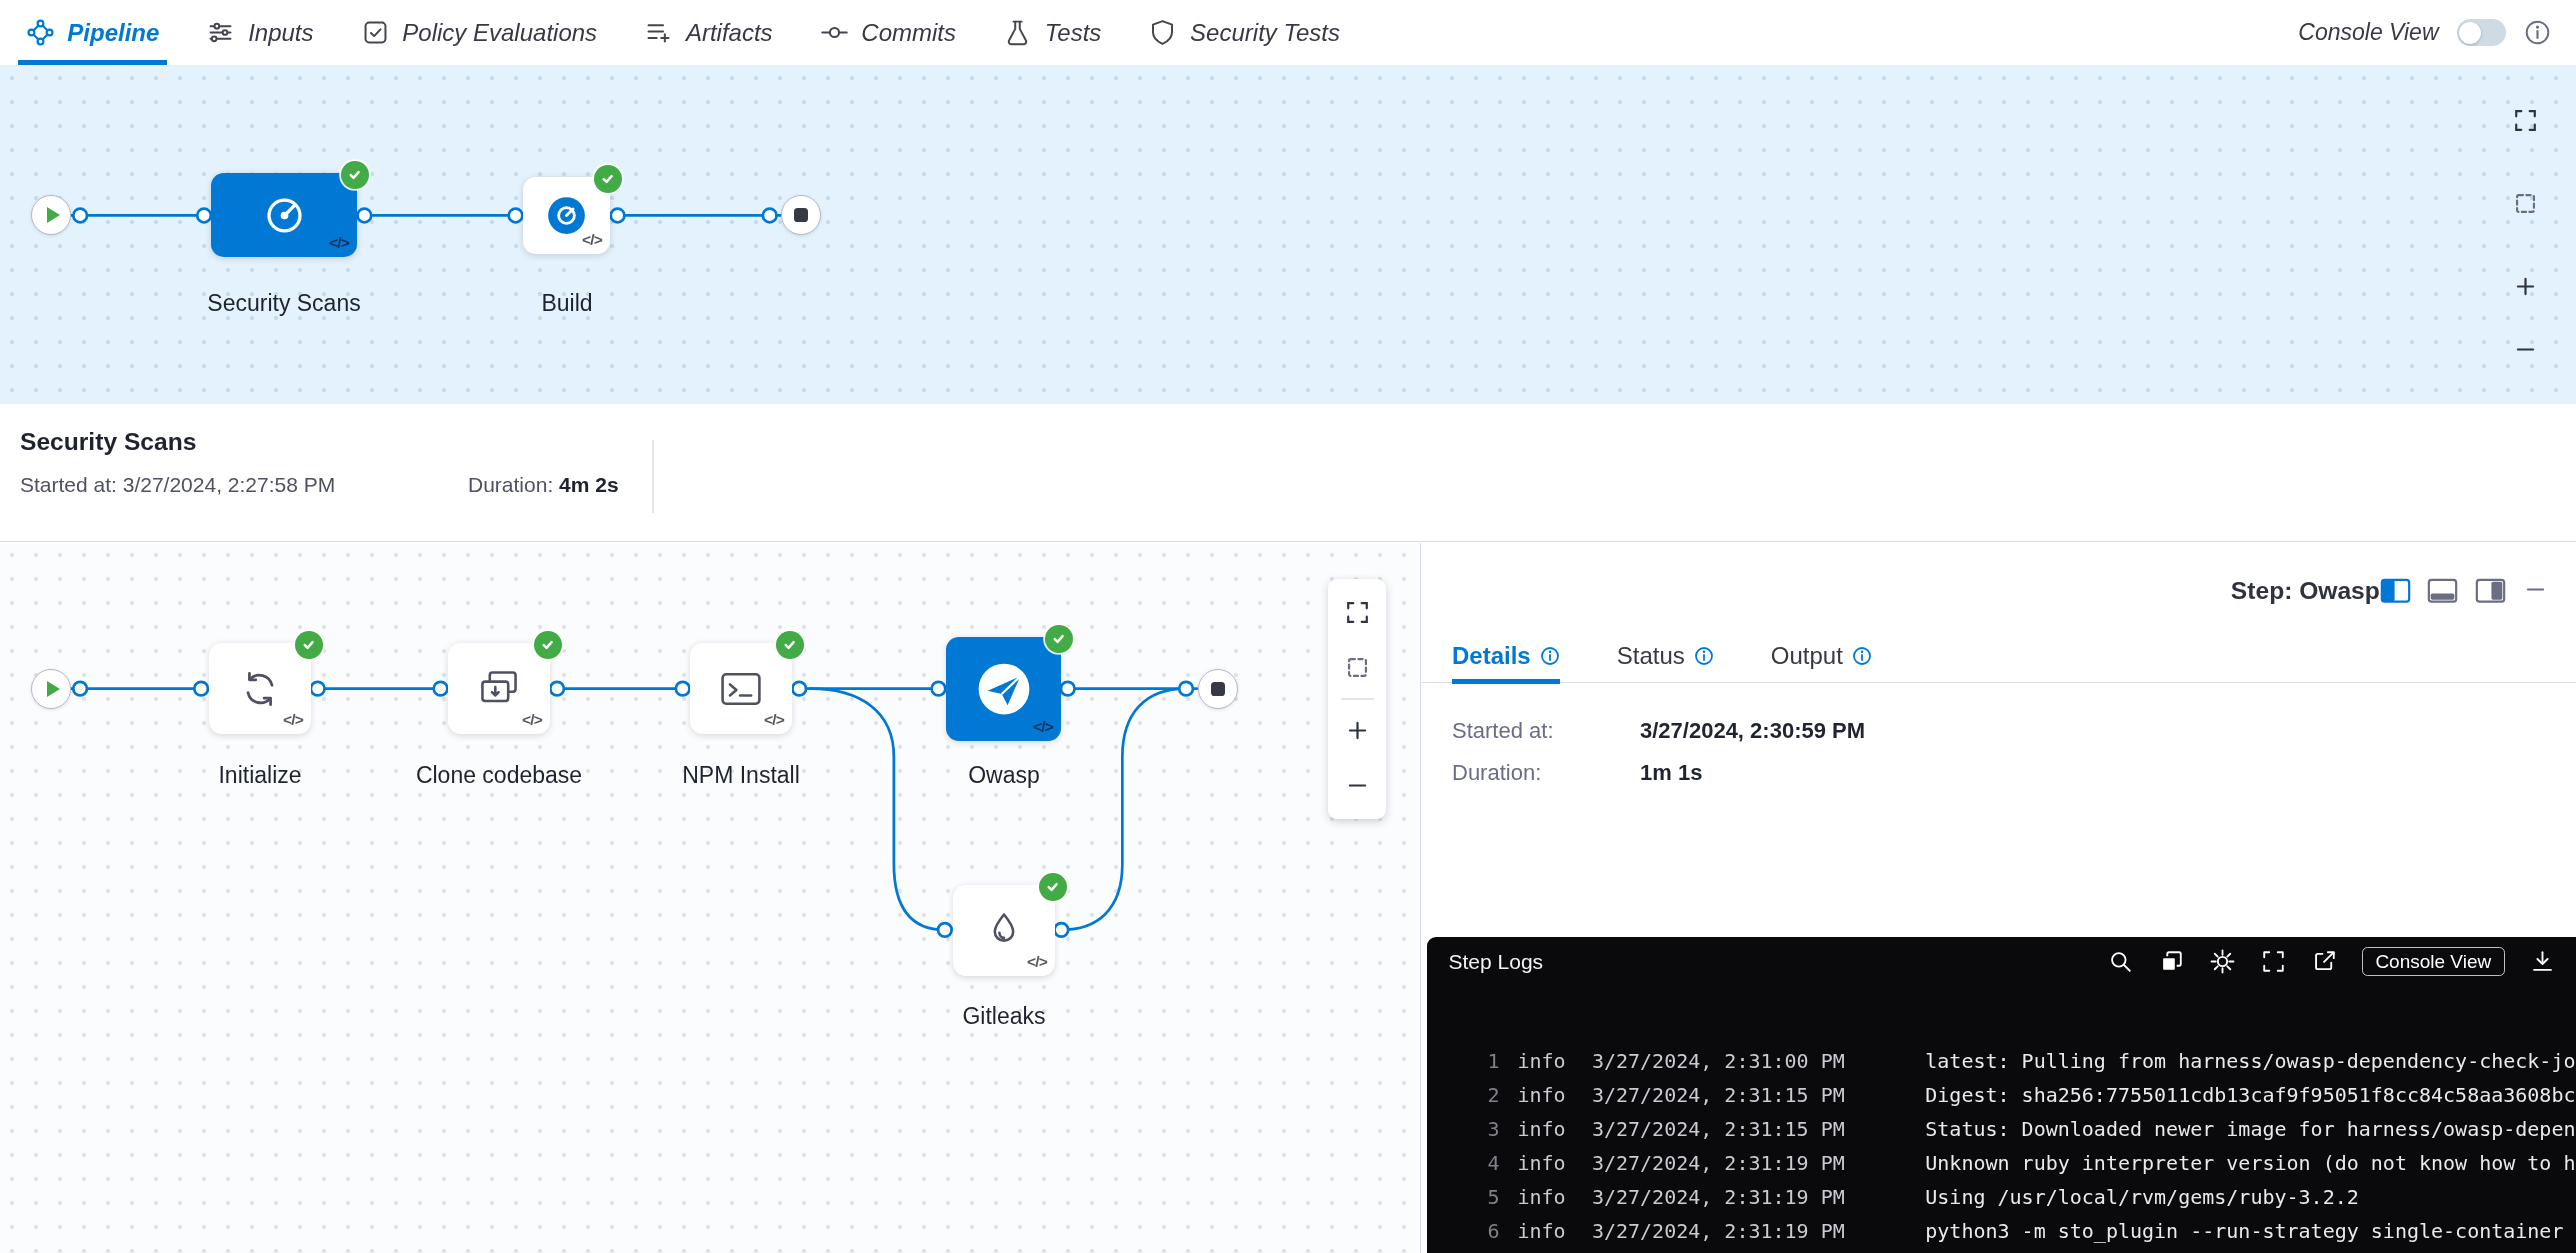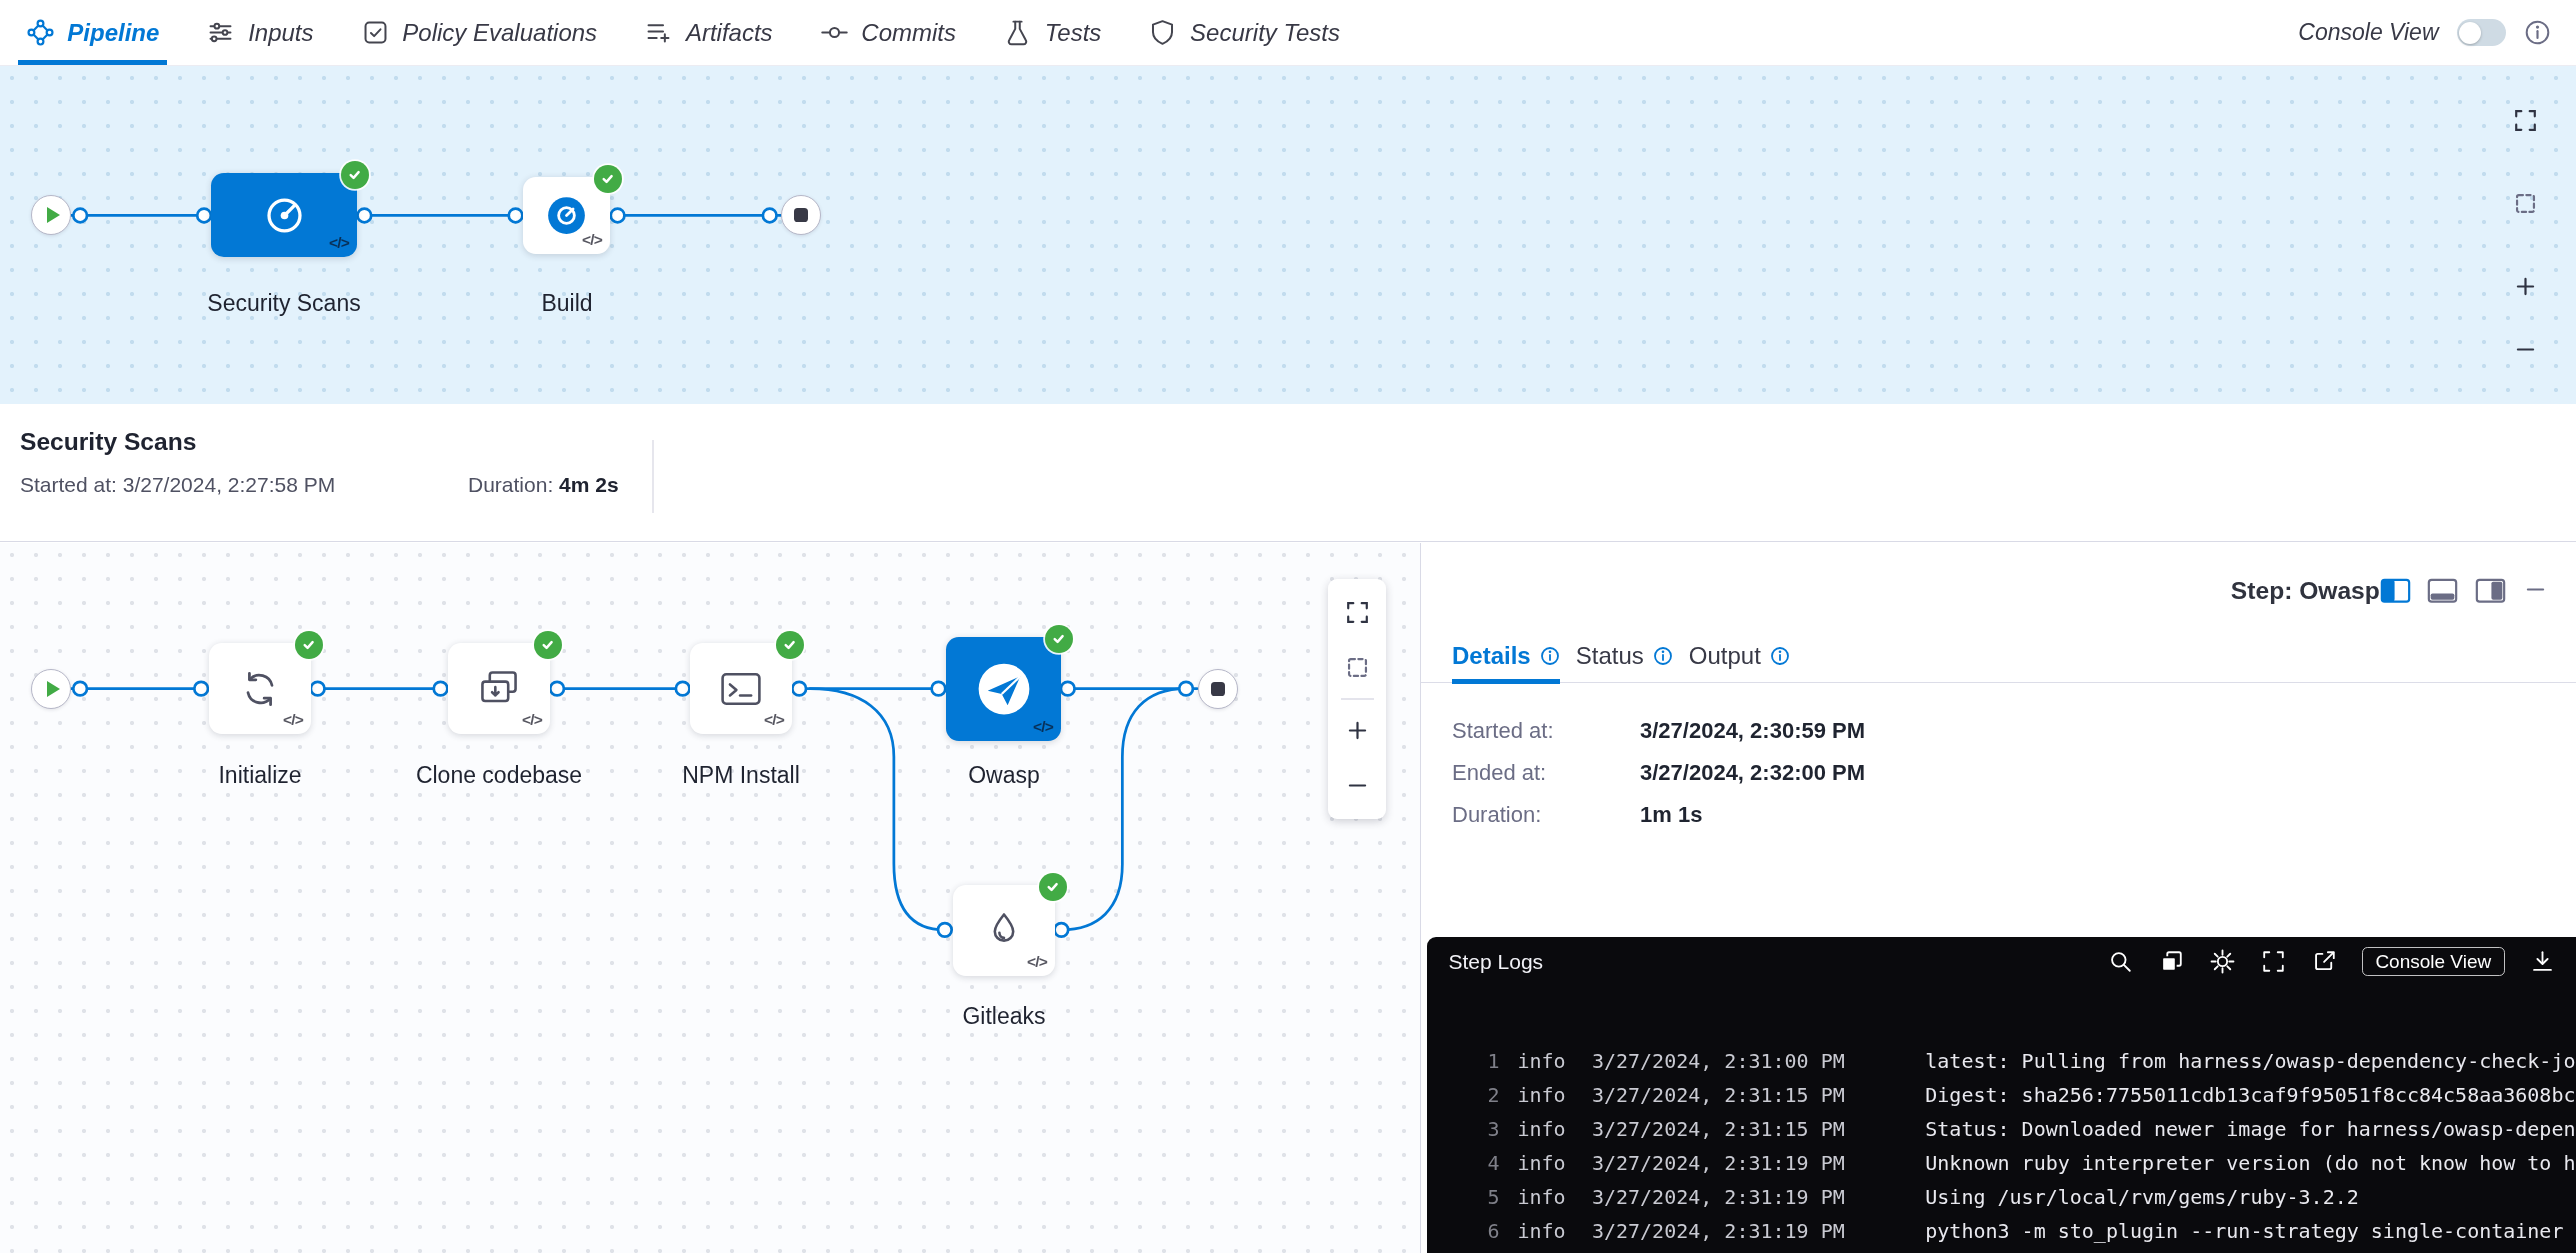--- a/index.html
+++ b/index.html
@@ -87,21 +87,21 @@
 
   
   .step-panel { position:relative; flex:1; background:#fff; overflow:hidden; }
   .panel-header { display:flex; align-items:center; justify-content:flex-end;
                   padding:33px 27px 0 31px; }
   .panel-header h3 { font-size:24.6px; font-weight:600; color:#30333e; }
   .panel-actions { display:flex; align-items:center; gap:16.4px; }
   .panel-actions svg { width:31px; height:25.5px; }
   .panel-actions .minus svg { width:27px; height:27px; fill:none; stroke:#6b6d85; stroke-width:2.6; stroke-linecap:round; }
 
-  .tabs { display:flex; gap:16px; margin-top:24px; padding:0 31px; height:53px;
+  .tabs { display:flex; gap:57px; margin-top:24px; padding:0 31px; height:53px;
           border-bottom:1.8px solid #dcdde8; }
   .tab { position:relative; display:flex; align-items:center; gap:9px; font-size:24px; color:#383946; }
   .tab svg { width:20px; height:20px; }
   .tab.active { color:#0278d5; font-weight:700; }
   .tab.active::after { content:""; position:absolute; left:0; right:0; bottom:-1.8px; height:4.6px; background:#0278d5; }
 
   .details { padding:27px 31px 0; }
   .drow { display:flex; align-items:center; height:42px; }
   .dlabel { width:188px; font-size:22px; color:#6b6d85; }
   .dvalue { font-size:22px; font-weight:700; color:#1f2430; }
@@ -455,24 +455,20 @@
               <line x1="10" y1="9" x2="10" y2="14" stroke="#0278d5" stroke-width="1.8" stroke-linecap="round"></line>
               <circle cx="10" cy="5.8" r="1.3" fill="#0278d5"></circle>
             </svg>
         </div>
       </div>
 
       <div class="details" data-interactable="false">
         <div class="drow" data-interactable="false">
           <span class="dlabel" data-interactable="false">Started at:</span>
           <span class="dvalue" data-interactable="false">3/27/2024, 2:30:59 PM</span>
-        </div>
-        <div class="drow" data-interactable="false">
-          <span class="dlabel" data-interactable="false">Ended at:</span>
-          <span class="dvalue" data-interactable="false">3/27/2024, 2:32:00 PM</span>
         </div>
         <div class="drow" data-interactable="false">
           <span class="dlabel" data-interactable="false">Duration:</span>
           <span class="dvalue" data-interactable="false">1m 1s</span>
         </div>
       </div>
 
       <div class="step-logs" data-interactable="false">
         <div class="logs-header" data-interactable="false">
           <span class="logs-title" data-interactable="false">Step Logs</span>

